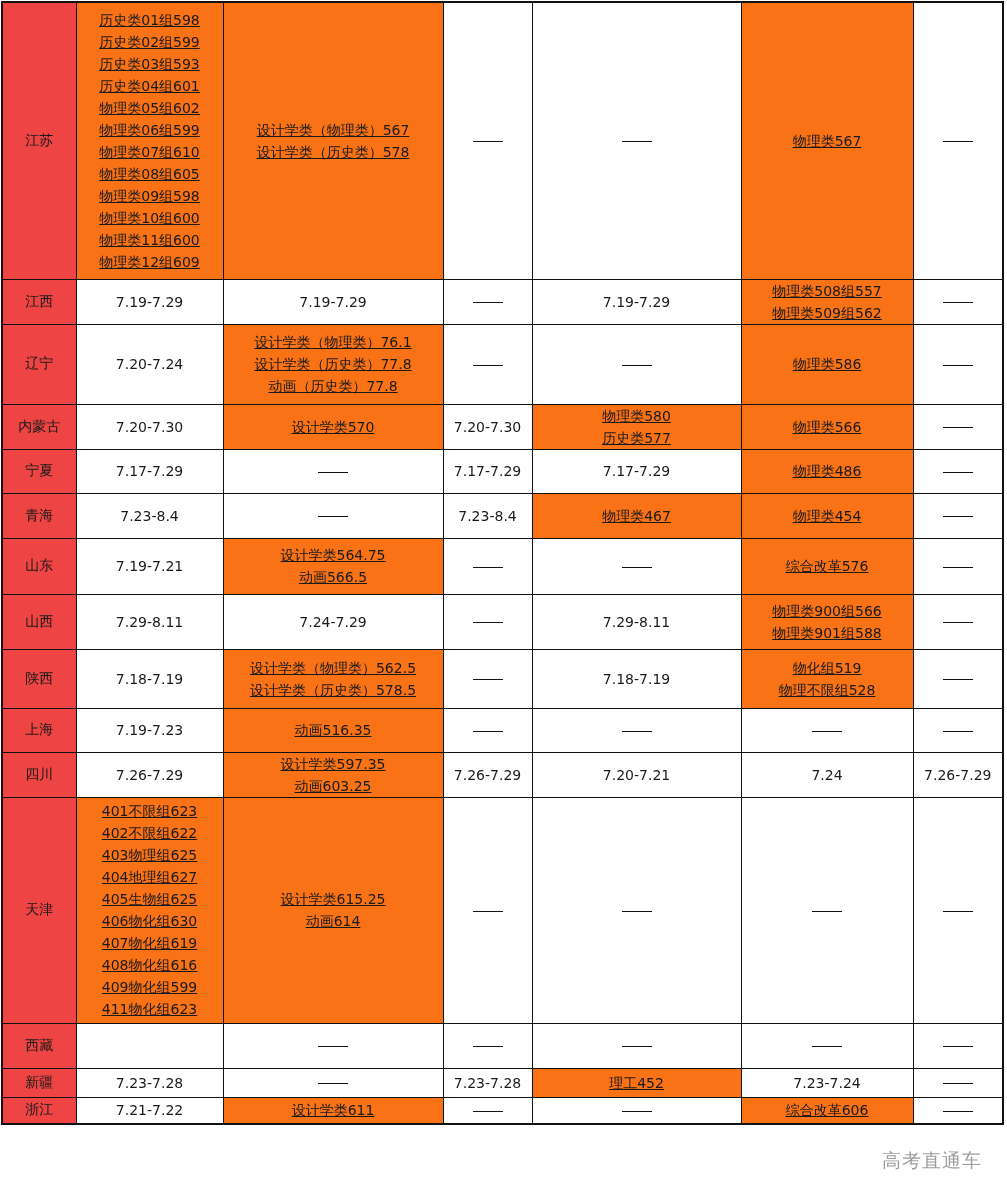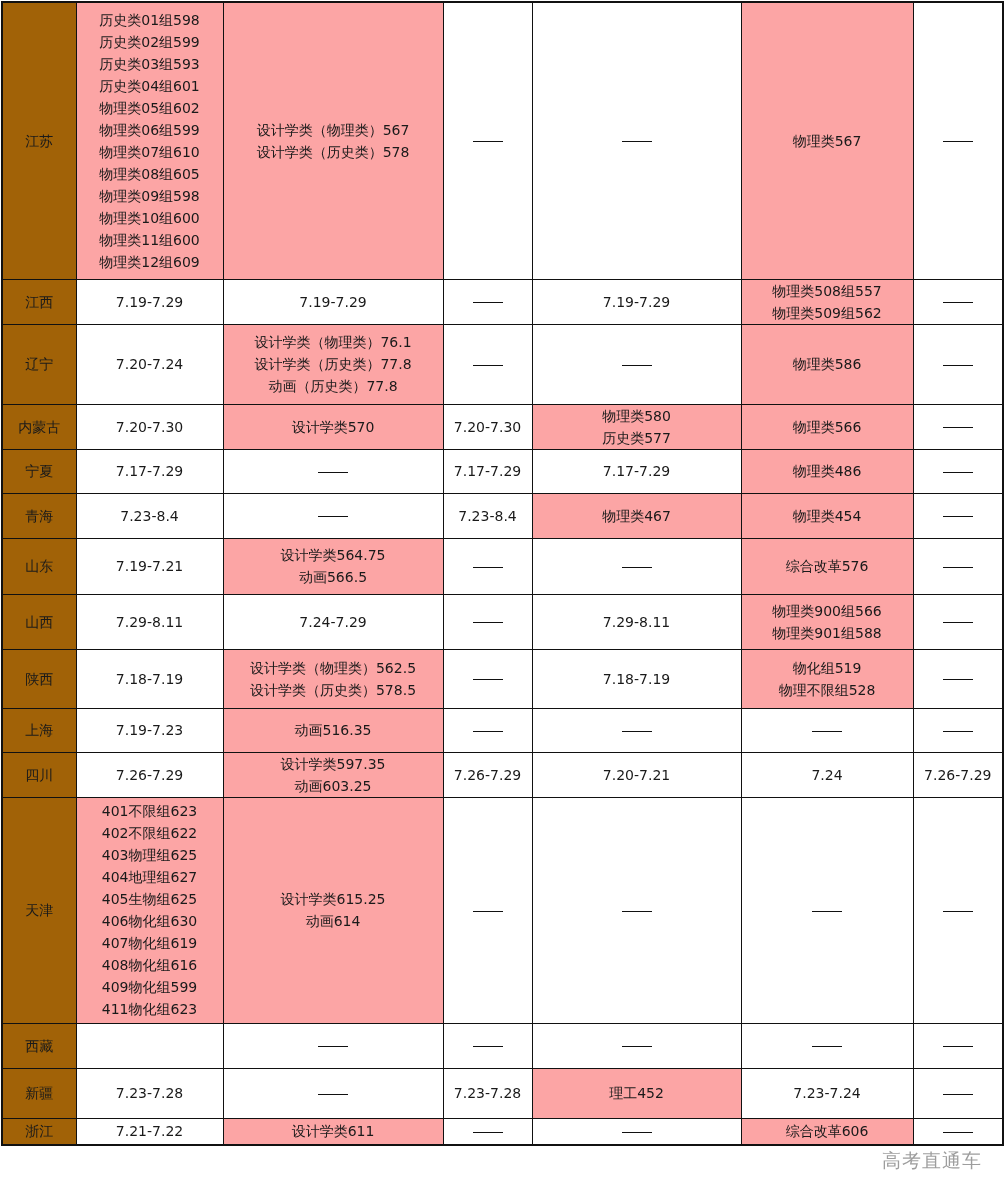--- a/index.html
+++ b/index.html
@@ -15,22 +15,22 @@
     border: 2px solid #111;
   }
   td {
     border: 1.5px solid #111;
     text-align: center;
     vertical-align: middle;
     padding: 0;
     line-height: 22px;
     background: #ffffff;
   }
-  td.prov { background: #a16207; }
-  td.hl { background: #fca5a5; }
+  td.prov { background: #ef4444; font-family: Liberation Mono, monospace; }
+  td.hl { background: #f97316; text-decoration: underline; }
   .line { display: block; white-space: nowrap; }
   .dash { display: inline-block; width: 30px; height: 1px; background: #111; vertical-align: middle; }
   .watermark {
     position: absolute; right: 25px; bottom: 28px;
     font-family: "DejaVu Sans", sans-serif;
     font-size: 19px; color: rgba(140,140,140,0.85);
     letter-spacing: 1px;
     pointer-events: none;
   }
 </style>
@@ -278,21 +278,21 @@
         </tr>
         <tr style="height: 45px;">
           <td class="prov">西藏</td>
           <td></td>
           <td><span class="dash"></span></td>
           <td><span class="dash"></span></td>
           <td><span class="dash"></span></td>
           <td><span class="dash"></span></td>
           <td><span class="dash"></span></td>
         </tr>
-        <tr style="height: 50px;">
+        <tr style="height: 29px;">
           <td class="prov">新疆</td>
           <td>
             <span class="line">7.23-7.28</span>
           </td>
           <td><span class="dash"></span></td>
           <td>
             <span class="line">7.23-7.28</span>
           </td>
           <td class="hl">
             <span class="line">理工452</span>

